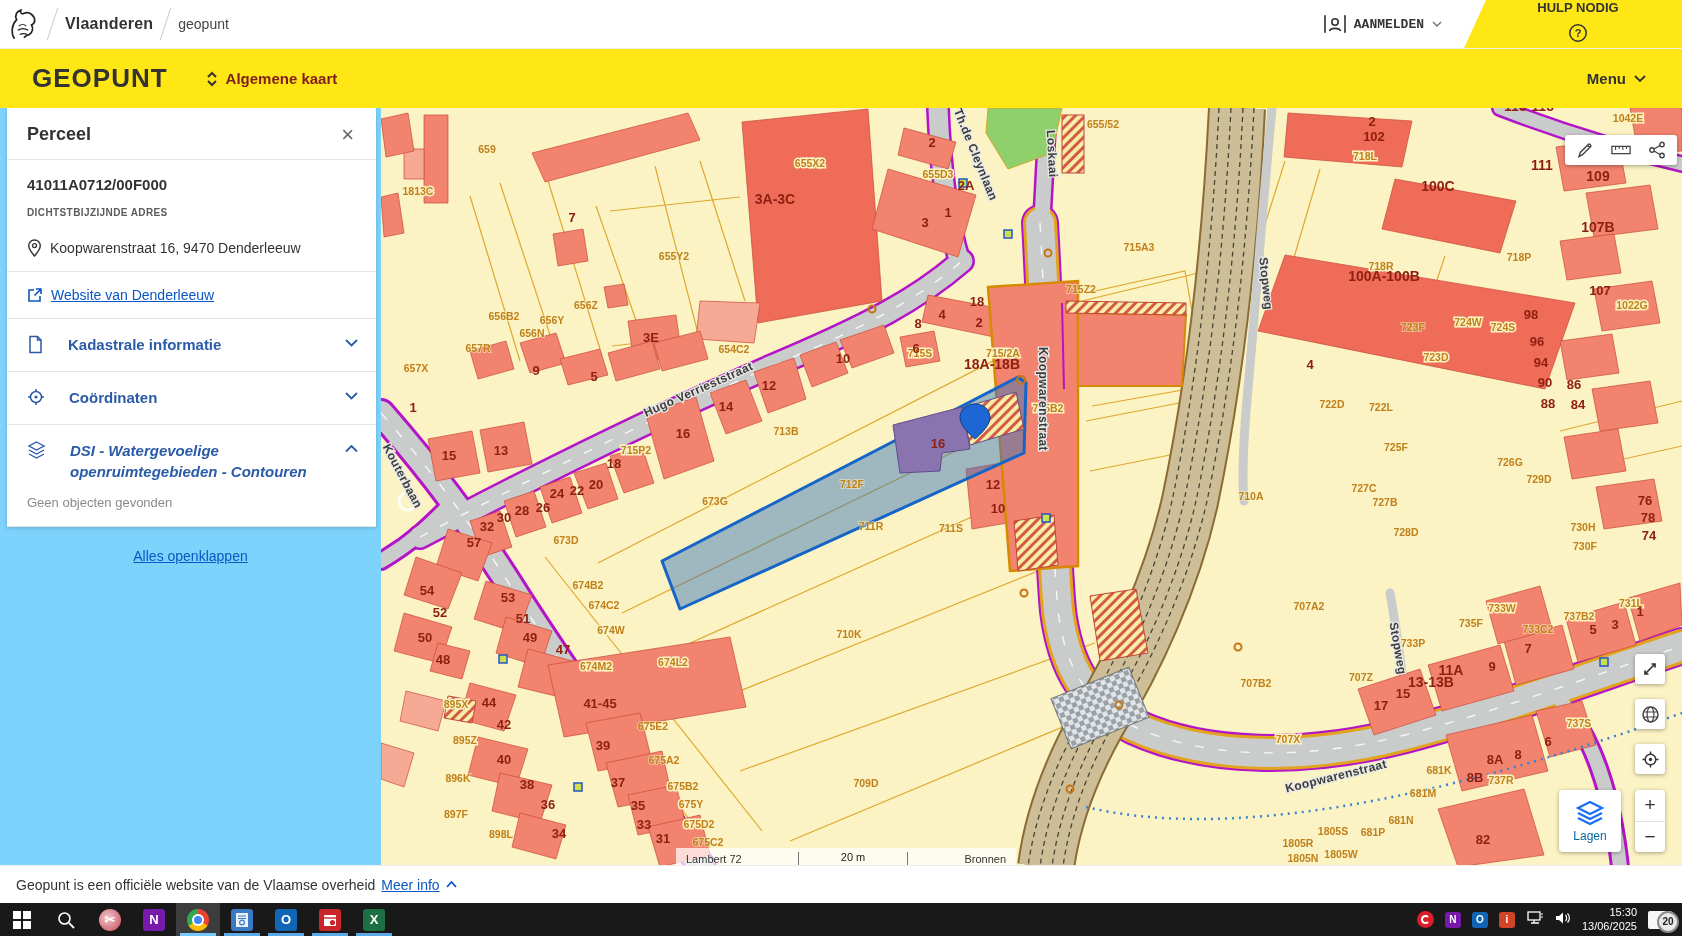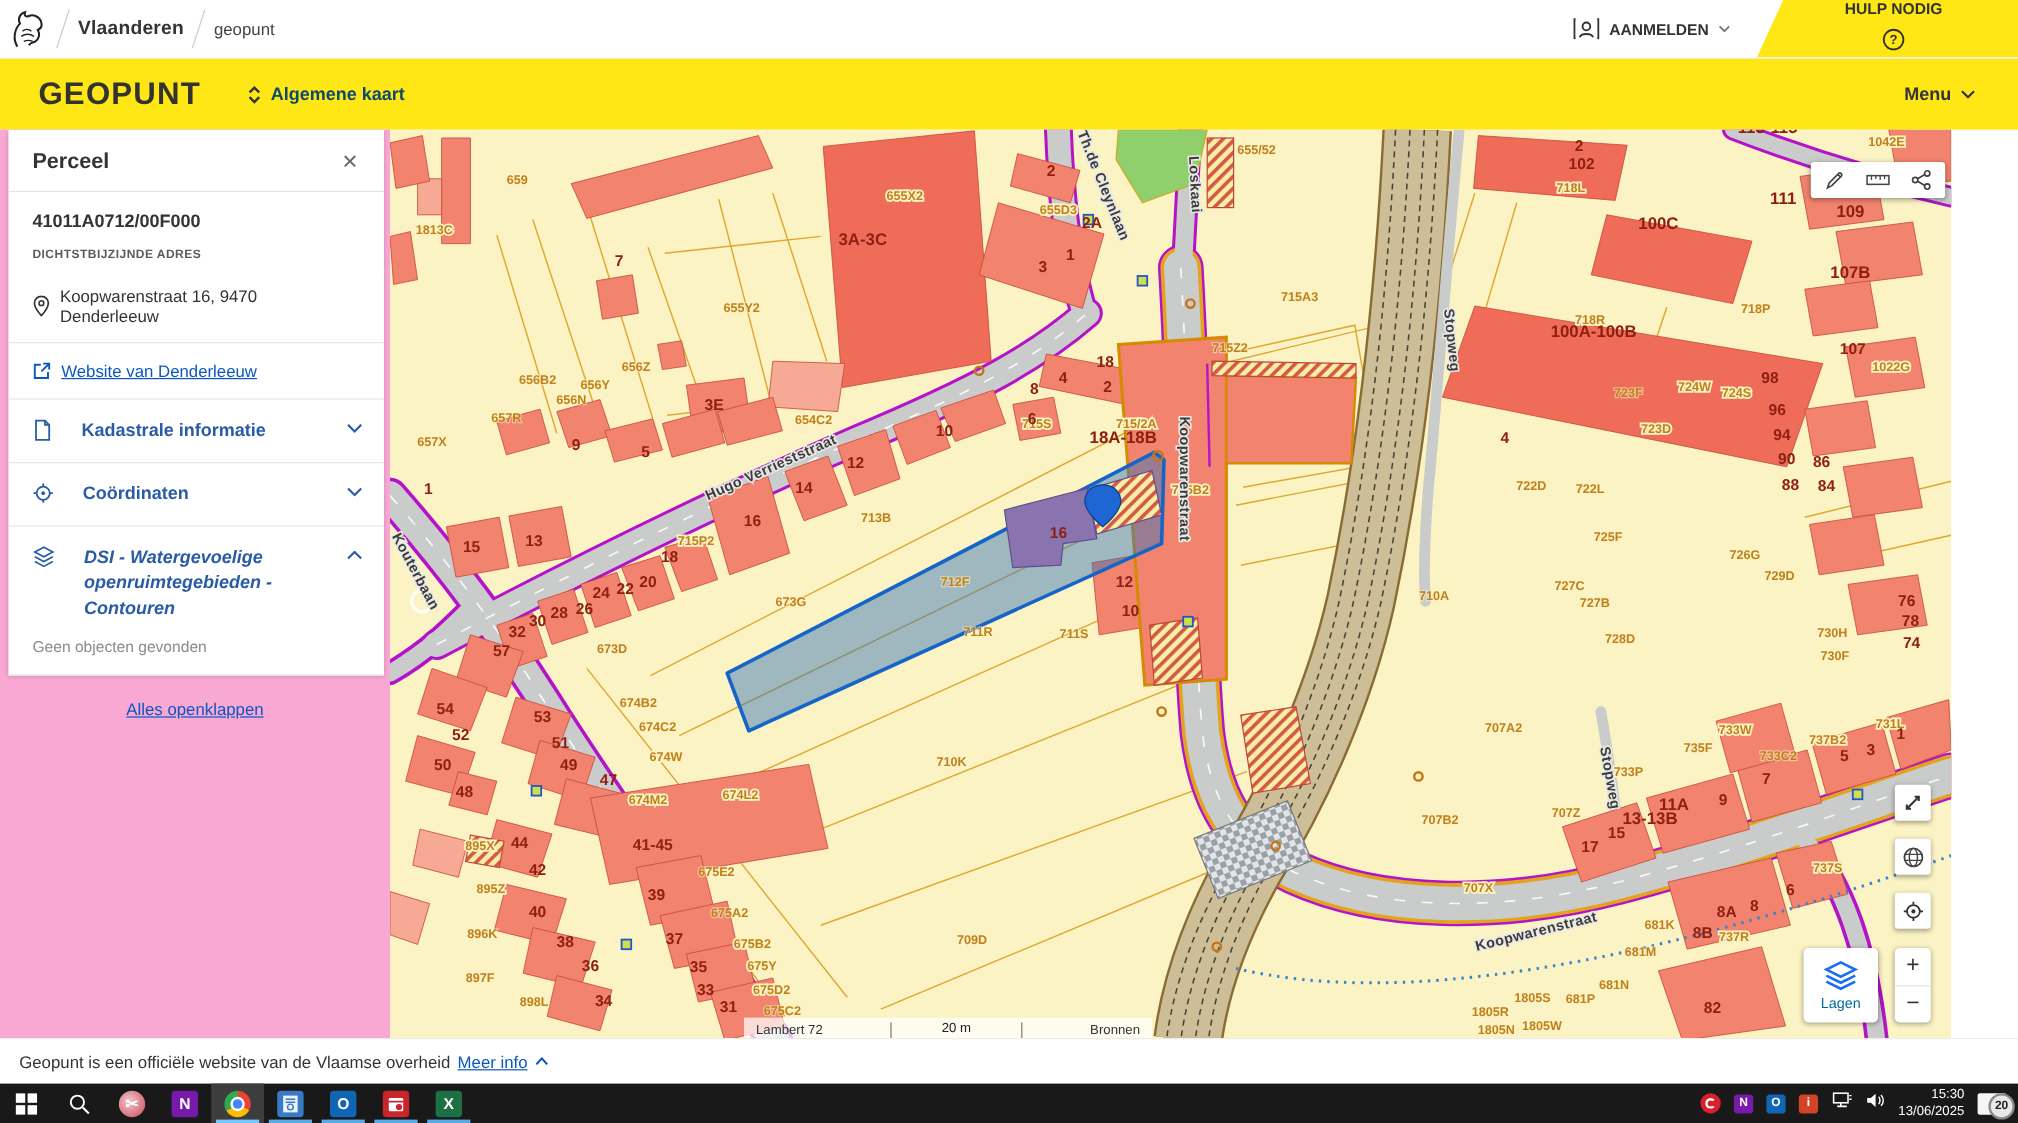--- a/index.html
+++ b/index.html
@@ -5,31 +5,31 @@
   html,body{margin:0;padding:0;background:#dcdcdc;font-family:"Liberation Sans",sans-serif;}
   .screen{width:1682px;height:936px;overflow:hidden;background:#fff;position:relative;display:flex;flex-direction:column;}
   
   .topbar{height:48px;background:#fff;display:flex;align-items:stretch;justify-content:space-between;border-bottom:1px solid #eee;flex:0 0 auto;}
   .topbar-left{display:flex;align-items:center;padding-left:6px;}
   .lion{width:34px;height:38px;margin-top:2px;}
   .diag{width:1px;height:34px;background:#ccc;transform:rotate(18deg);margin:0 12px;}
   .brand{font-size:16px;font-weight:bold;color:#333;letter-spacing:.2px;}
   .appname{font-size:14px;color:#444;}
   .topbar-right{display:flex;align-items:stretch;}
-  .aanmelden{display:flex;align-items:center;gap:8px;padding:0 22px;font-size:13px;font-weight:bold;color:#333;cursor:pointer;}
+  .aanmelden{display:flex;align-items:center;gap:8px;padding:0 22px;font-size:13px;font-weight:bold;color:#333;cursor:pointer;font-family:Liberation Mono, monospace;}
   .chev{display:inline-block;}
   .hulp-wedge{position:relative;background:#FFE615;display:flex;align-items:center;padding:0 24px 0 34px;clip-path:polygon(22px 0,100% 0,100% 100%,0 100%);gap:8px;font-size:13px;font-weight:bold;color:#333;cursor:pointer;min-width:160px;flex-direction:column;}
   
   .appbar{height:59px;background:#FFE615;display:flex;align-items:center;flex:0 0 auto;}
   .geopunt-logo{font-size:26px;font-weight:800;letter-spacing:1px;color:#333332;padding:0 38px 0 32px;}
-  .map-switcher{display:flex;align-items:center;gap:8px;font-size:15px;font-weight:bold;color:#0c4a6e;cursor:pointer;}
+  .map-switcher{display:flex;align-items:center;gap:8px;font-size:15px;font-weight:bold;color:#7f1d1d;cursor:pointer;}
   .menu{margin-left:auto;display:flex;align-items:center;gap:8px;font-size:15px;font-weight:bold;color:#333;padding-right:36px;cursor:pointer;}
   
   .main{flex:1 1 auto;display:flex;min-height:0;}
-  .sidebar{width:325px;flex:0 0 auto;background:#f9a8d4;overflow:hidden;}
+  .sidebar{width:381px;flex:0 0 auto;background:#7dd3fc;overflow:hidden;}
   .panel{background:#fff;margin:0 5px 0 7px;box-shadow:0 1px 4px rgba(0,0,0,.18);}
   .panel-head{display:flex;align-items:center;justify-content:space-between;padding:16px 18px 14px 20px;border-bottom:1px solid #e6e6e6;}
   .panel-title{font-size:18px;font-weight:bold;color:#333;}
   .close-x{font-size:22px;color:#666;line-height:14px;cursor:pointer;background:none;border:none;padding:0 4px;}
   .block-id{padding:16px 20px 14px 20px;border-bottom:1px solid #e6e6e6;}
   .pid{font-size:15px;font-weight:bold;color:#333;margin-bottom:14px;}
   .addr-label{font-size:10px;font-weight:bold;color:#5b5b5b;letter-spacing:.4px;margin-bottom:21px;}
   .addr-row{display:flex;align-items:center;gap:8px;font-size:14px;color:#333;}
   .row-link{display:flex;align-items:center;gap:8px;padding:15px 20px;border-bottom:1px solid #e6e6e6;}
   a.blue{color:#0a57c2;font-size:14px;text-decoration:underline;cursor:pointer;}

